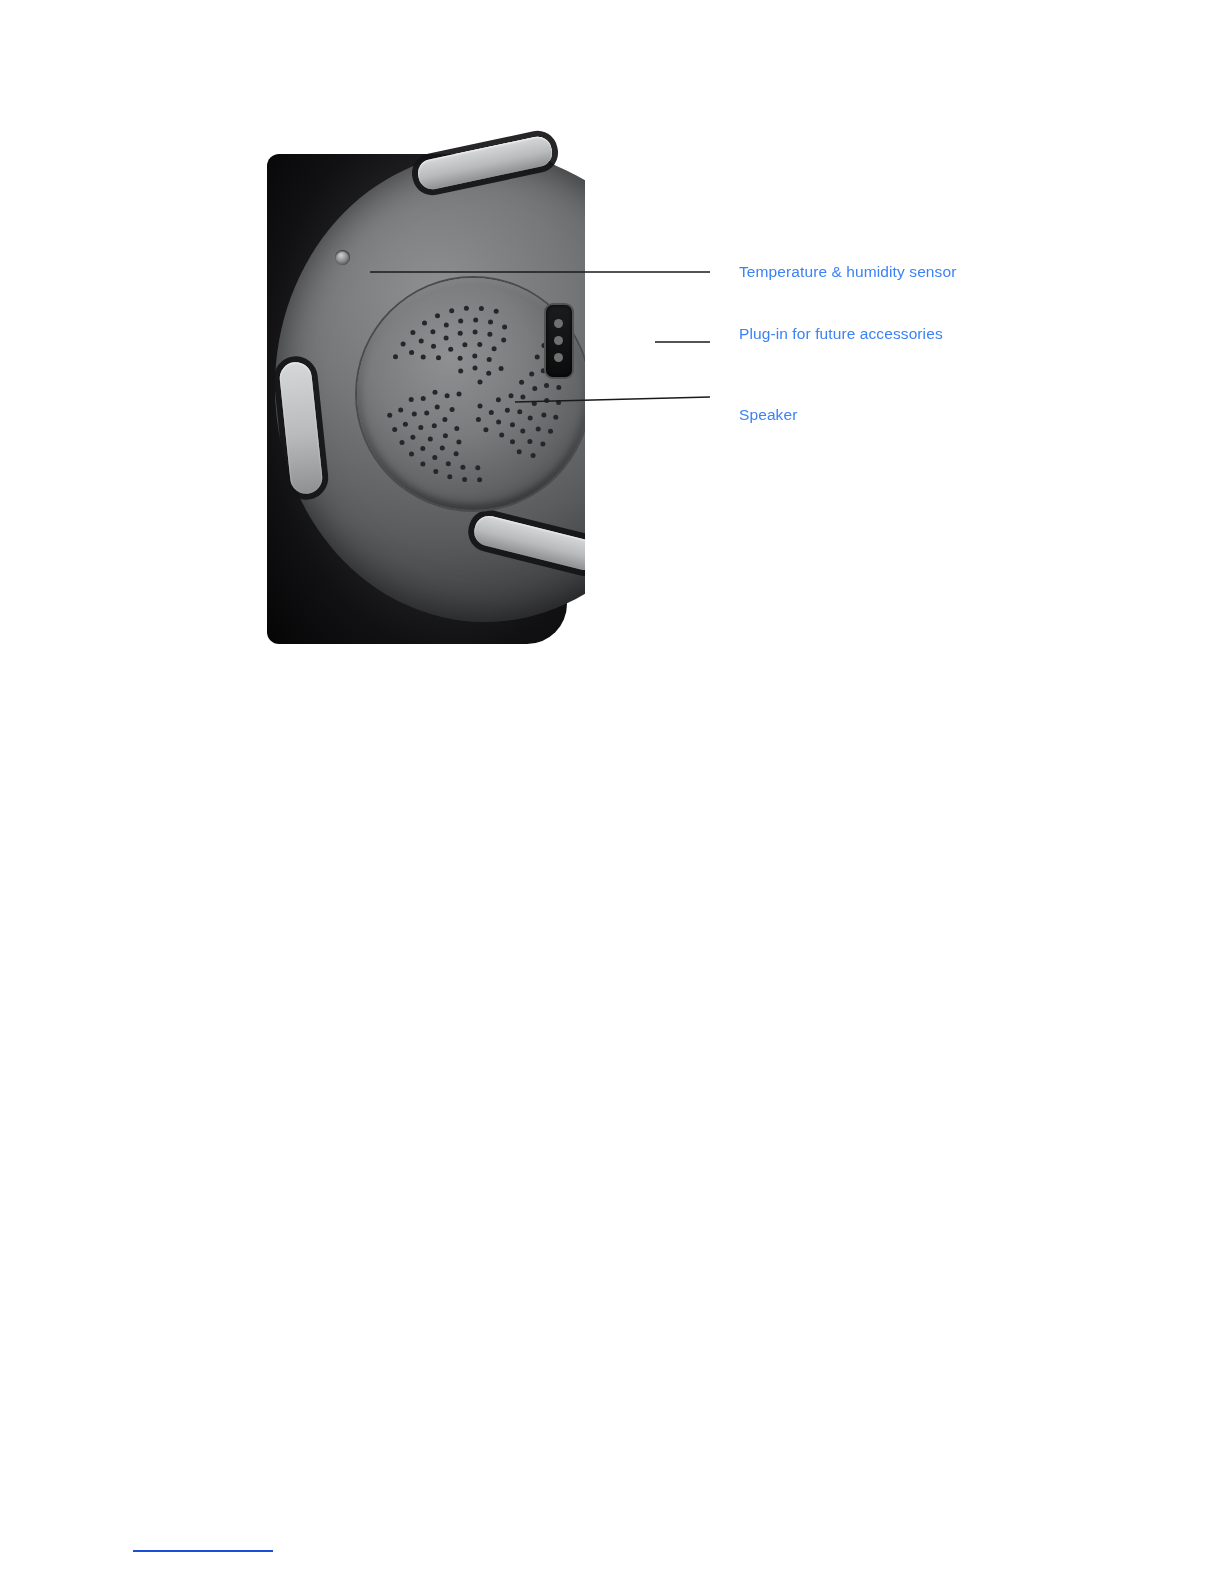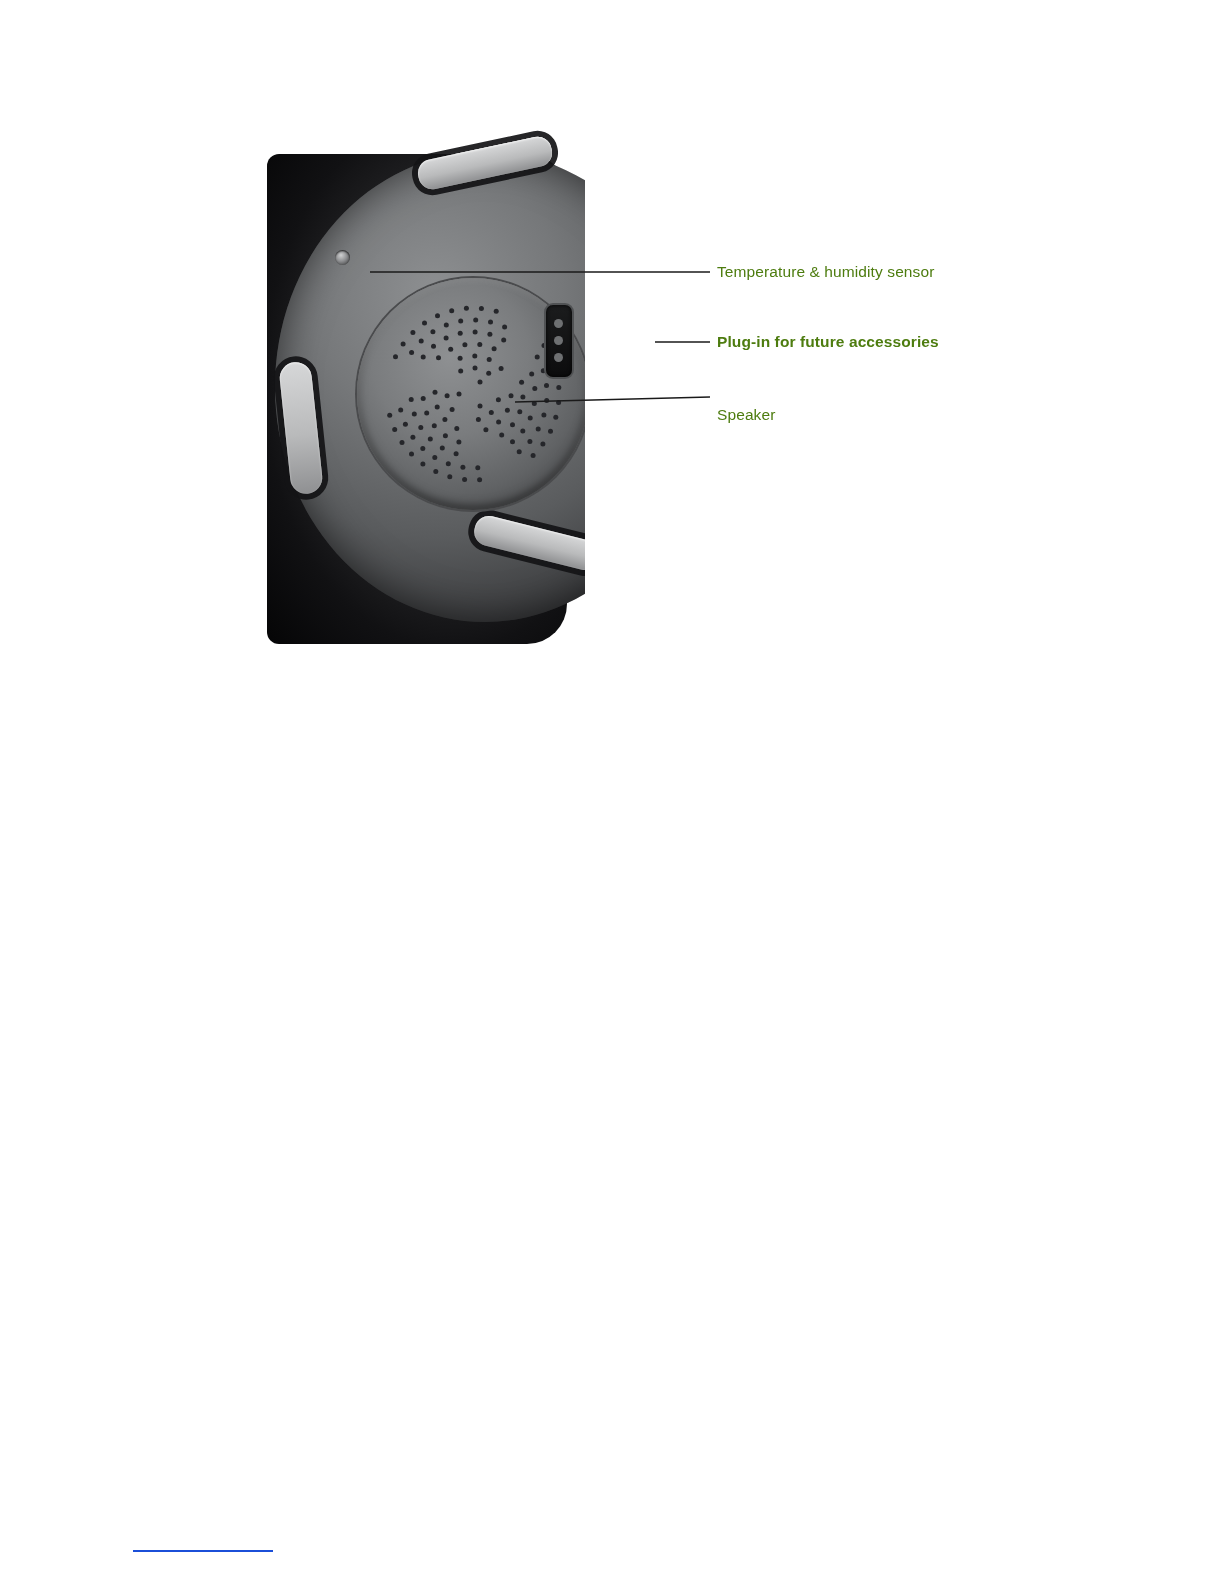--- a/index.html
+++ b/index.html
@@ -153,27 +153,28 @@
     left: 0; top: 0;
     width: 700px;
     height: 520px;
     pointer-events: none;
   }
 
   .callout-label {
     position: absolute;
     font-family: "Liberation Sans", sans-serif;
     font-size: 15.5px;
-    color: #4d7c0f;
+    color: #3b82f6;
     white-space: nowrap;
     letter-spacing: .1px;
+    margin-left: 22px;
   }
 
   #label-temp { left: 452px; top: 133px; }
-  #label-plug { left: 452px; top: 203px; font-weight: bold; }
+  #label-plug { left: 452px; top: 195px; }
   #label-speaker { left: 452px; top: 276px; }
 
   
   #footer-link {
     position: absolute;
     left: 133px;
     top: 1550px;
     width: 140px;
     height: 2px;
     background: #1b4fd8;

